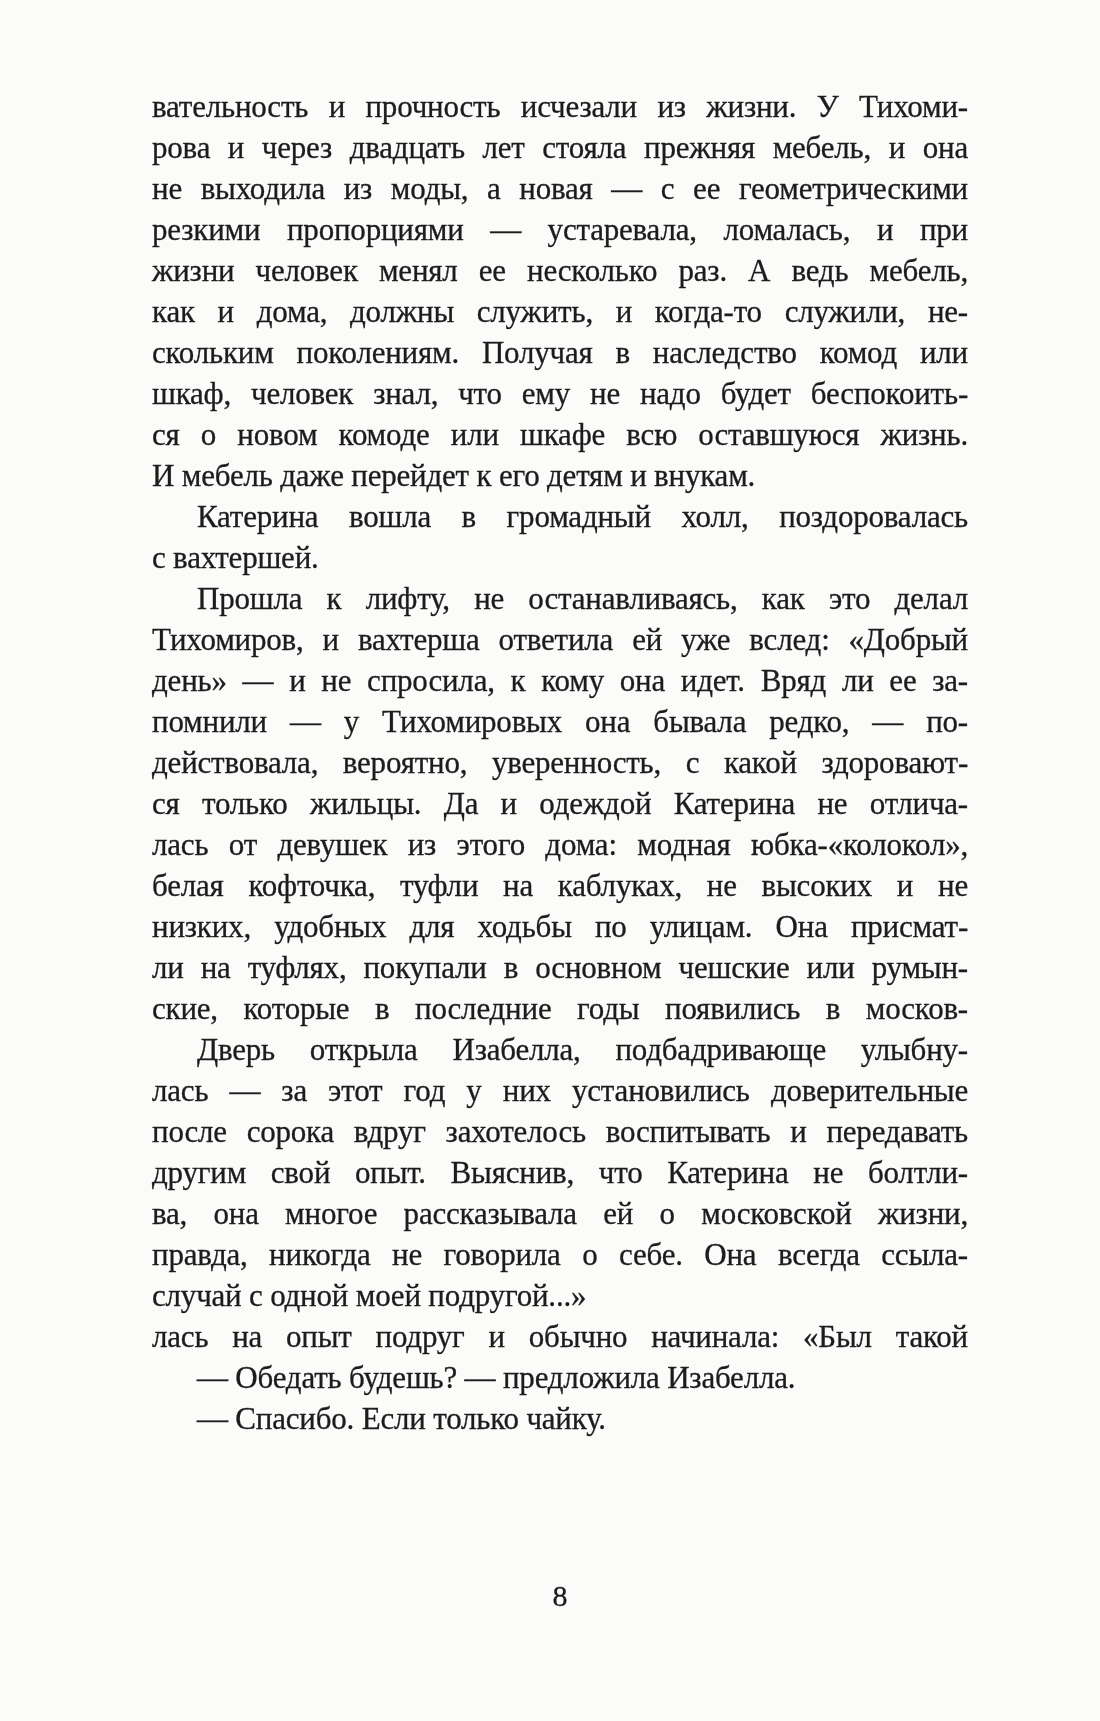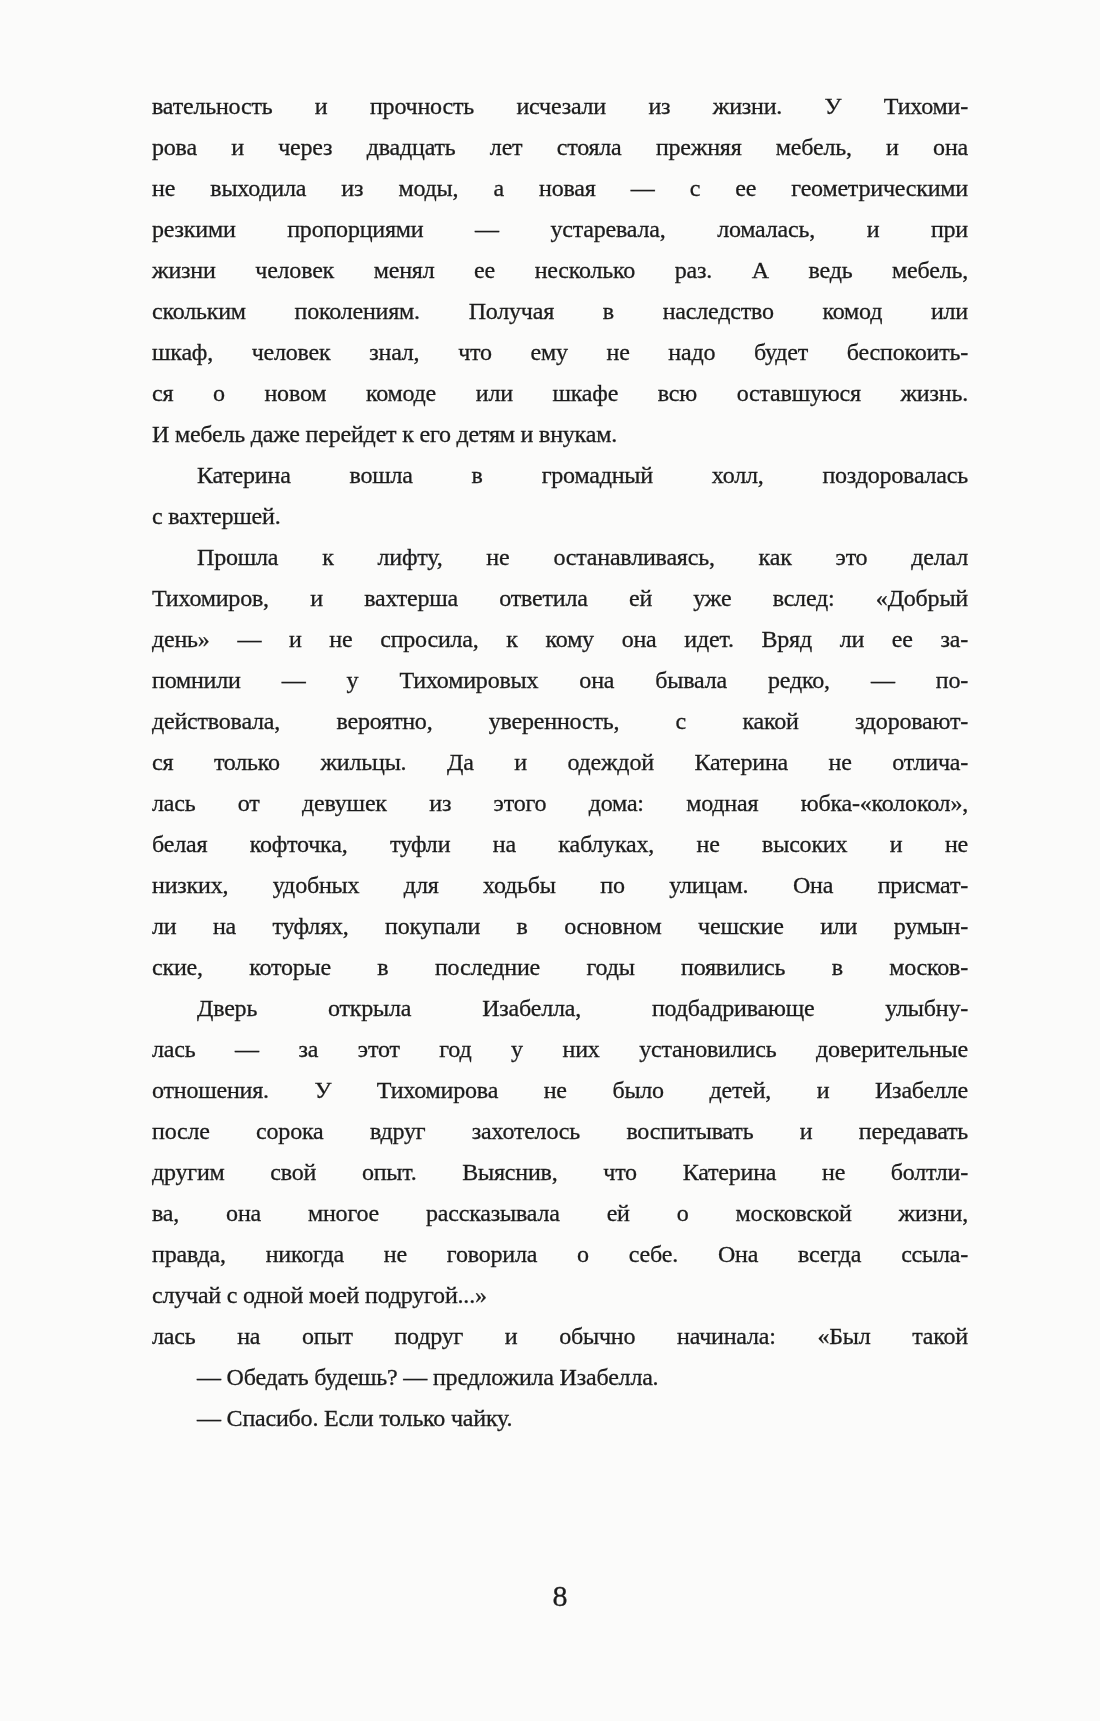--- a/index.html
+++ b/index.html
@@ -19,21 +19,21 @@
     position: absolute;
     inset: 0;
   }
   .text-block {
     position: absolute;
     left: 152px;
     top: 86px;
     width: 816px;
   }
   .line {
-    font-size: 24px;
+    font-size: 31px;
     line-height: 41px;
     letter-spacing: -0.2px;
     white-space: normal;
     text-align: left;
     -webkit-text-stroke: 0.3px #1c1c1c;
   }
   .line.just {
     text-align: justify;
     text-align-last: justify;
   }
@@ -55,40 +55,40 @@
 </head>
 <body>
 
 <div class="page">
   <div class="text-block" id="text-block">
       <div class="line just">вательность и прочность исчезали из жизни. У Тихоми-</div>
       <div class="line just">рова и через двадцать лет стояла прежняя мебель, и она</div>
       <div class="line just">не выходила из моды, а новая — с ее геометрическими</div>
       <div class="line just">резкими пропорциями — устаревала, ломалась, и при</div>
       <div class="line just">жизни человек менял ее несколько раз. А ведь мебель,</div>
+      <div class="line just">как и дома, должны служить, и когда-то служили, не-</div>
       <div class="line just">скольким поколениям. Получая в наследство комод или</div>
       <div class="line just">шкаф, человек знал, что ему не надо будет беспокоить-</div>
       <div class="line just">ся о новом комоде или шкафе всю оставшуюся жизнь.</div>
       <div class="line">И мебель даже перейдет к его детям и внукам.</div>
       <div class="line just indent">Катерина вошла в громадный холл, поздоровалась</div>
       <div class="line">с вахтершей.</div>
       <div class="line just indent">Прошла к лифту, не останавливаясь, как это делал</div>
       <div class="line just">Тихомиров, и вахтерша ответила ей уже вслед: «Добрый</div>
       <div class="line just">день» — и не спросила, к кому она идет. Вряд ли ее за-</div>
       <div class="line just">помнили — у Тихомировых она бывала редко, — по-</div>
       <div class="line just">действовала, вероятно, уверенность, с какой здоровают-</div>
       <div class="line just">ся только жильцы. Да и одеждой Катерина не отлича-</div>
       <div class="line just">лась от девушек из этого дома: модная юбка-«колокол»,</div>
       <div class="line just">белая кофточка, туфли на каблуках, не высоких и не</div>
       <div class="line just">низких, удобных для ходьбы по улицам. Она присмат-</div>
       <div class="line just">ли на туфлях, покупали в основном чешские или румын-</div>
       <div class="line just">ские, которые в последние годы появились в москов-</div>
       <div class="line just indent">Дверь открыла Изабелла, подбадривающе улыбну-</div>
       <div class="line just">лась — за этот год у них установились доверительные</div>
-      <div class="line just">отношения. У Тихомирова не было детей, и Изабелле</div>
       <div class="line just">после сорока вдруг захотелось воспитывать и передавать</div>
       <div class="line just">другим свой опыт. Выяснив, что Катерина не болтли-</div>
       <div class="line just">ва, она многое рассказывала ей о московской жизни,</div>
       <div class="line just">правда, никогда не говорила о себе. Она всегда ссыла-</div>
       <div class="line">случай с одной моей подругой...»</div>
       <div class="line just">лась на опыт подруг и обычно начинала: «Был такой</div>
       <div class="line indent">— Обедать будешь? — предложила Изабелла.</div>
       <div class="line indent">— Спасибо. Если только чайку.</div>
     </div>
   <div class="page-number">8</div>

